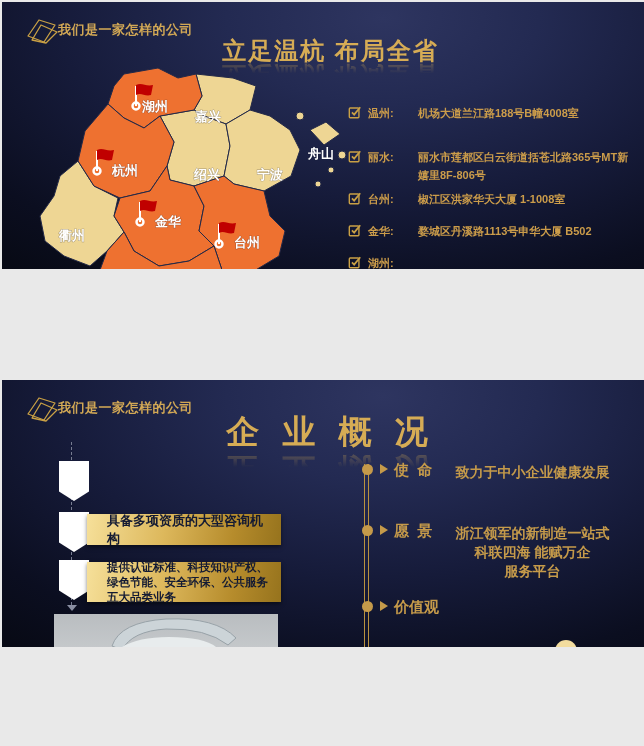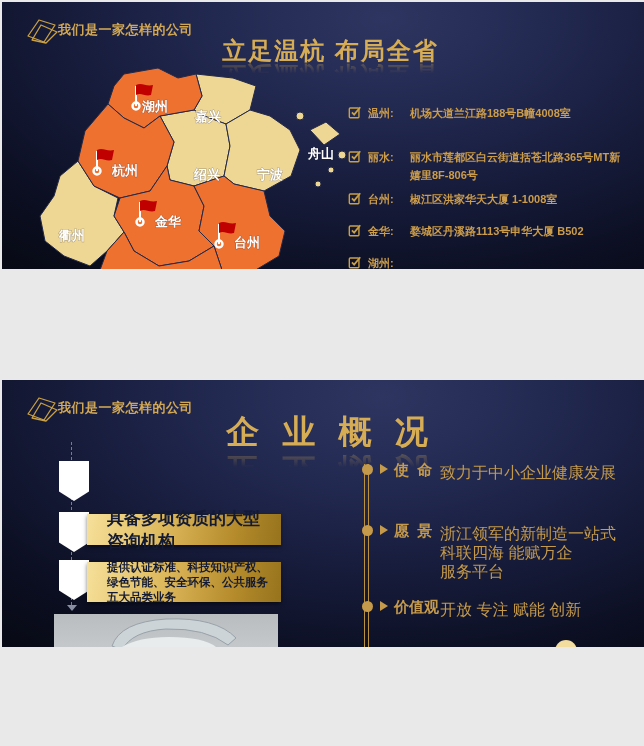--- a/index.html
+++ b/index.html
@@ -40,48 +40,48 @@
     paint-order:stroke;stroke:rgba(20,20,40,.35);stroke-width:.8px;
   }
 
   
   .addr-list{position:absolute;left:346px;top:102px;width:282px;}
   .addr-row{display:flex;align-items:flex-start;line-height:18px;}
   .addr-row.mb26{margin-bottom:26px}.addr-row.mb24{margin-bottom:24px}
   .addr-row.mb6{margin-bottom:6px}.addr-row.mb14{margin-bottom:14px}
   .addr-check{width:14px;height:14px;flex:0 0 14px;margin-top:1px;}
   .addr-city{flex:0 0 42px;margin-left:6px;color:#cb9c4a;font-size:11px;font-weight:bold;}
-  .addr-text{flex:1;color:#cb9c4a;font-size:11px;font-weight:bold;}
+  .addr-text{flex:1;color:#cb9c4a;font-size:11px;font-weight:bold;margin-left:8px;}
 
   
   .dash-line{position:absolute;left:69px;top:62px;height:163px;border-left:1px dashed #767b90;}
   .dash-arrow{position:absolute;left:65px;top:225px;width:0;height:0;
     border-left:5px solid transparent;border-right:5px solid transparent;border-top:6px solid #8a8fa3;}
   .tag{position:absolute;left:57px;width:30px;height:40px;background:#ffffff;
     clip-path:polygon(0 0,100% 0,100% 76%,50% 100%,0 76%);}
   .bar{position:absolute;left:85px;width:194px;
     background:linear-gradient(100deg,#f6e09a 0%,#ddb85c 40%,#b68c2c 75%,#96731d 100%);
     color:#131a33;font-weight:bold;display:flex;align-items:center;
     box-shadow:0 2px 4px rgba(0,0,0,.5);}
   .bar span{padding-left:20px;padding-right:6px;}
   #bar1{top:83px;height:27px;font-size:12.5px;}
-  #bar2{top:134px;height:31px;font-size:17px;}
+  #bar2{top:134px;height:31px;font-size:13px;}
   #bar3{top:182px;height:40px;font-size:11.5px;line-height:15px;font-family:Liberation Serif, serif;}
   #tag1{top:81px}#tag2{top:132px}#tag3{top:180px}
 
   .photo{position:absolute;left:52px;top:234px;width:224px;height:124px;}
 
   
   .vline{position:absolute;left:362px;top:84px;height:276px;width:3px;
     border-left:1px solid #b9913f;border-right:1px solid #b9913f;}
   .v-dot{position:absolute;left:360px;width:11px;height:11px;border-radius:50%;background:#c59a4a;}
   .v-tri{position:absolute;left:378px;width:0;height:0;
     border-top:5px solid transparent;border-bottom:5px solid transparent;border-left:8px solid #c59a4a;}
   .v-label{position:absolute;left:392px;color:#c59a4a;font-size:15px;font-weight:bold;white-space:pre;}
-  .v-desc{position:absolute;left:438px;color:#c59a4a;font-size:16px;font-weight:normal;line-height:19px;width:185px;}
+  .v-desc{position:absolute;left:438px;color:#c59a4a;font-size:14px;font-weight:bold;line-height:19px;width:185px;text-align:center;}
   .chev{position:absolute;left:350px;top:255px;width:260px;height:104px;}
 </style>
 </head>
 <body>
 
 <div class="slide" id="slide1">
 
   <svg class="hdr-icon" viewBox="0 0 36 32">
     <g fill="none" stroke="#c9a045" stroke-width="1.3" stroke-linejoin="round">
       <path d="M4,21 L15,5 L31,10 L20,27 Z"></path>
@@ -299,23 +299,20 @@
   <div class="v-label" style="top:142px">愿  景</div>
   <div class="v-desc" style="top:144px">
     <span style="display:block">浙江领军的新制造一站式</span>
     <span style="display:block">科联四海 能赋万企</span>
     <span style="display:block">服务平台</span>
   </div>
 
   <div class="v-dot" style="top:221px"></div>
   <div class="v-tri" style="top:221px"></div>
   <div class="v-label" style="top:218px">价值观</div>
-  <div class="v-desc" style="top:220px">
-    <span style="display:block">开放 专注 赋能 创新</span>
-  </div>
 
   <svg class="chev" viewBox="0 0 260 104">
     <path d="M10,48 L212,48 L246,71 L212,94 L10,94" fill="none" stroke="#b9913f" stroke-width="1.2"></path>
     <path d="M12,50 L32,50 L58,71 L32,92 L12,92 L38,71 Z" fill="#f5d98b"></path>
     <path d="M52,50 L72,50 L98,71 L72,92 L52,92 L78,71 Z" fill="#d9a63c"></path>
     <path d="M92,50 L112,50 L138,71 L112,92 L92,92 L118,71 Z" fill="#eec567"></path>
     <g stroke="#f2dc9e" fill="none" stroke-linecap="round" stroke-linejoin="round">
       <circle cx="214" cy="16" r="11" fill="#f2dc9e" stroke="none"></circle>
       <path d="M201,32 L186,61" stroke-width="14"></path>
       <path d="M200,37 L177,50 L161,59" stroke-width="10"></path>

